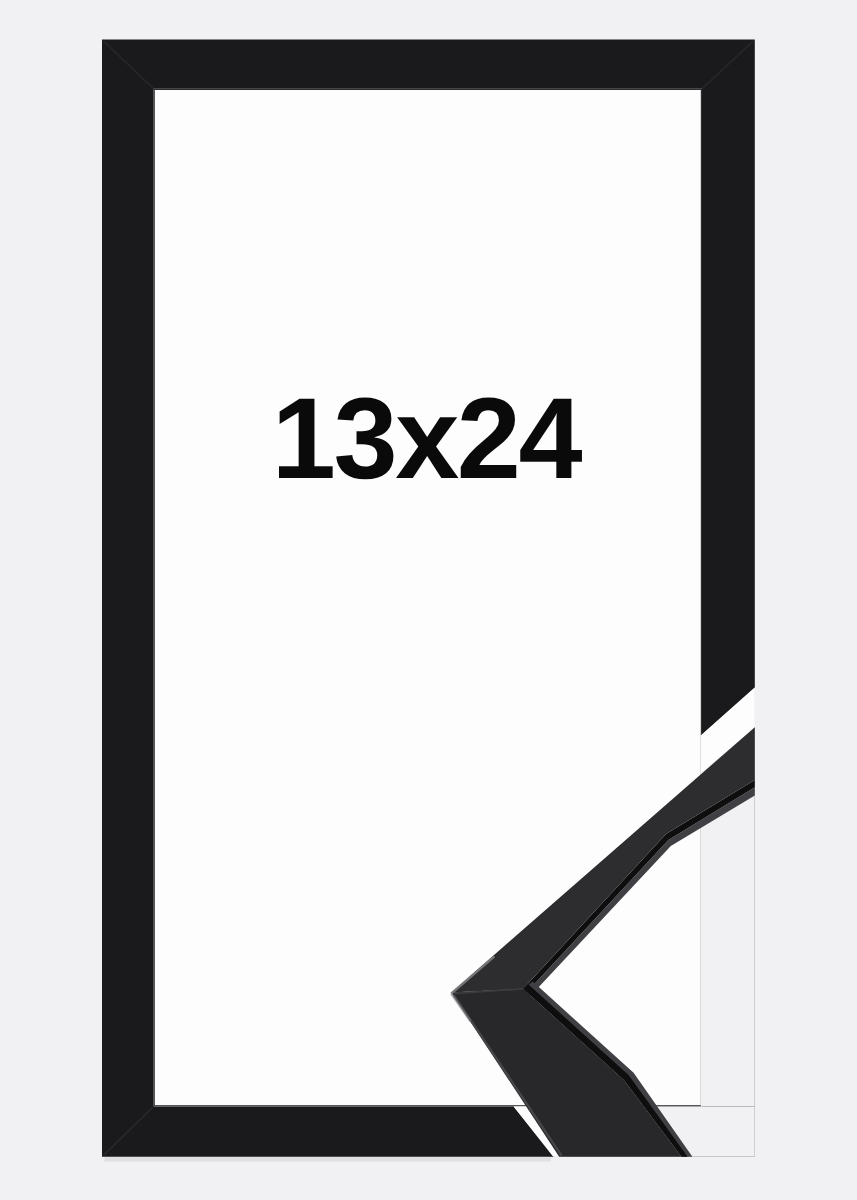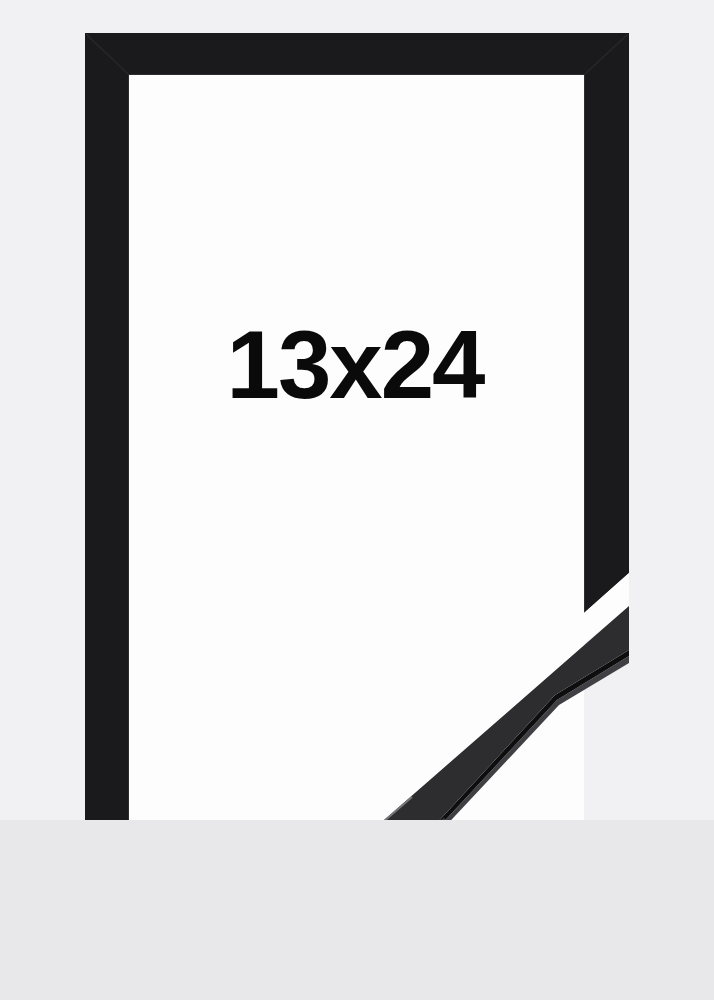--- a/index.html
+++ b/index.html
@@ -4,21 +4,21 @@
 <style>
   html, body {
     margin: 0;
     padding: 0;
     background: #e8e8ea;
     font-family: "Liberation Sans", sans-serif;
   }
   .stage {
     position: relative;
     width: 714px;
-    height: 820px;
+    height: 1000px;
     overflow: hidden;
   }
   .stage svg { display: block; width: 714px; height: 1000px; }
   text.size-label {
     font-family: "Liberation Sans", "DejaVu Sans", sans-serif;
     font-weight: bold;
     font-size: 96px;
     letter-spacing: -2px;
   }
 </style>

